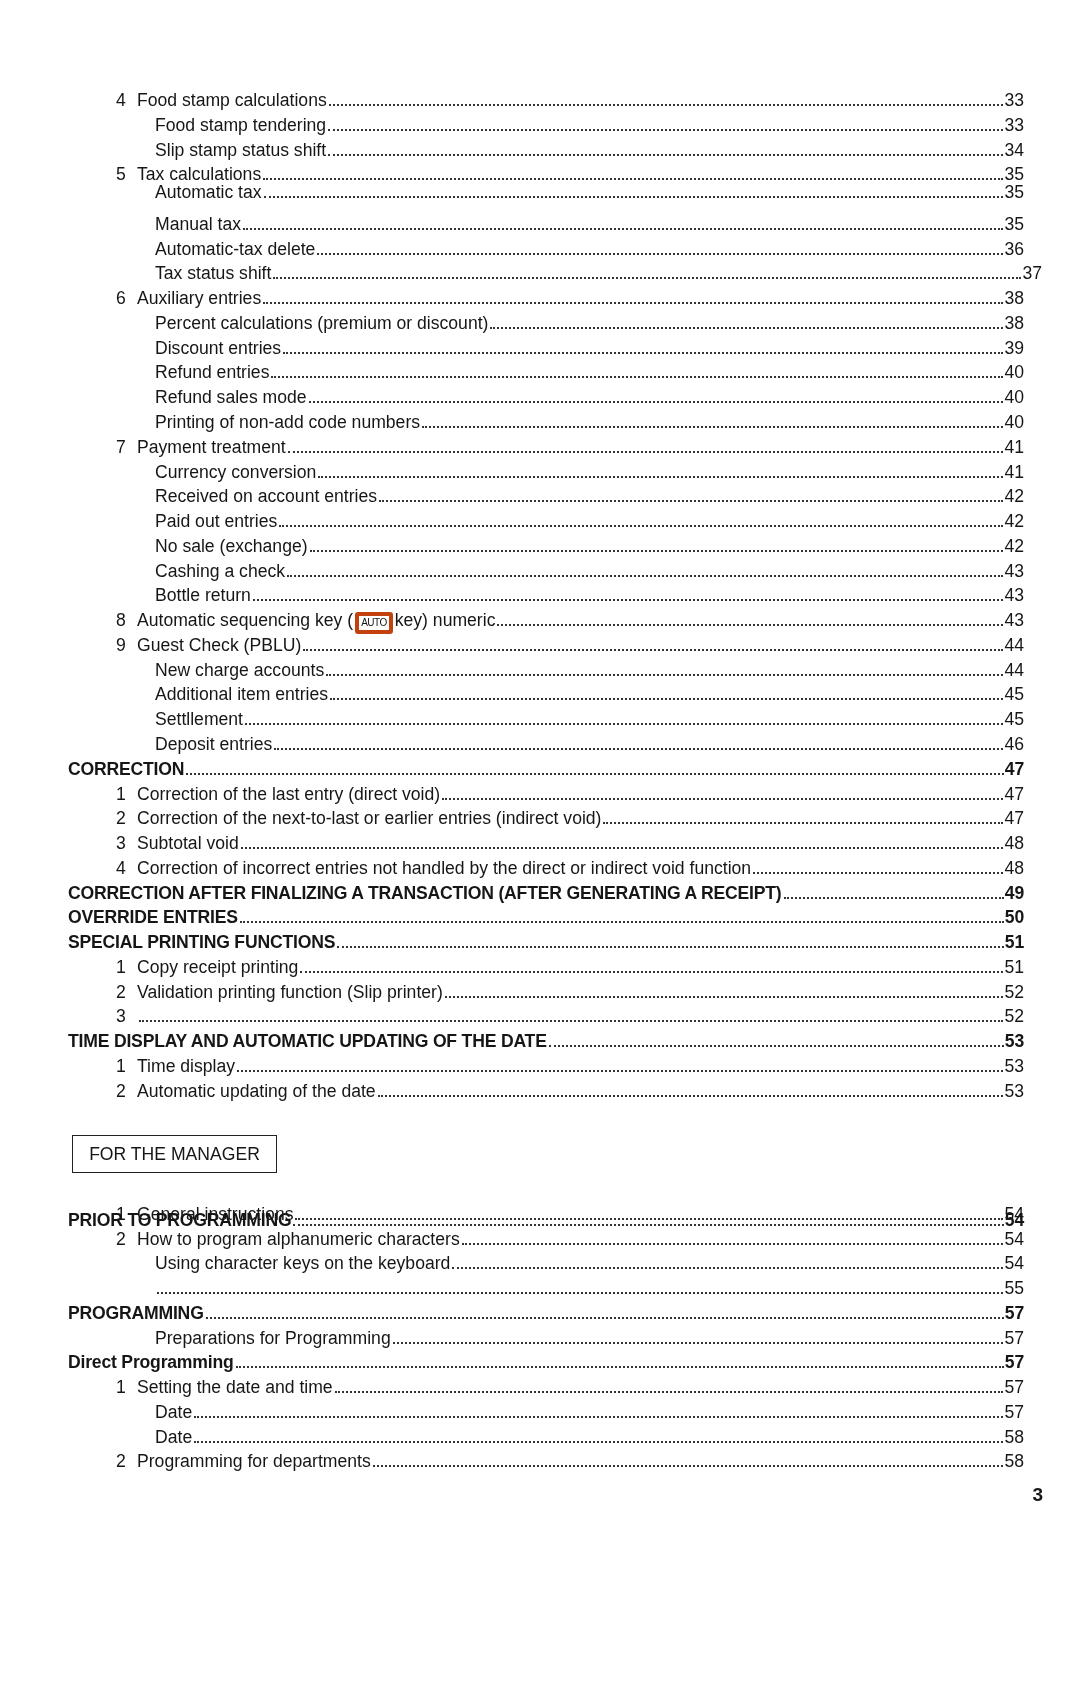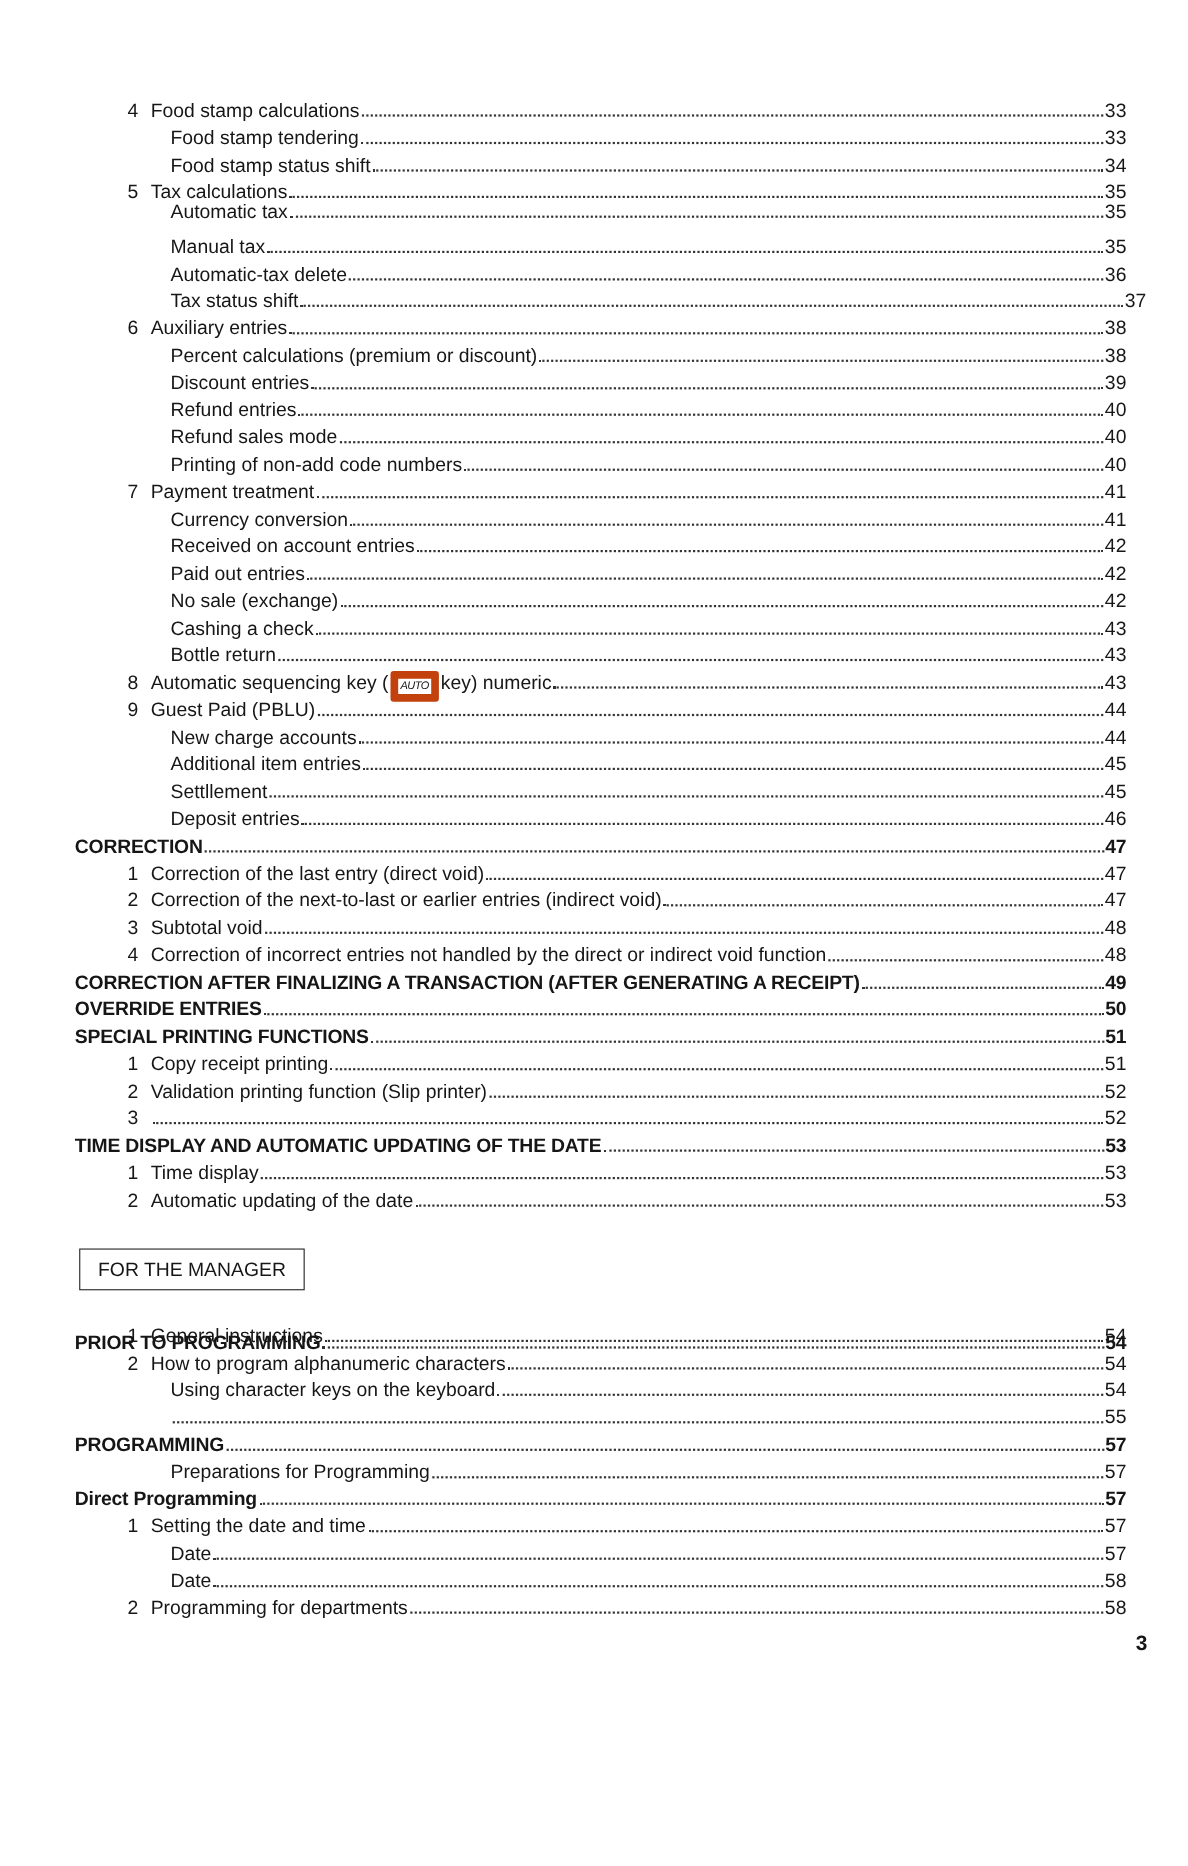--- a/index.html
+++ b/index.html
@@ -8,22 +8,22 @@
   #toc { position: absolute; left: 0; top: 0; width: 1080px; }
   .row { position: absolute; left: 0; width: 1080px; height: 24px; line-height: 24px; font-size: 17.6px; }
   .entry { position: absolute; right: 56px; display: flex; align-items: baseline; white-space: nowrap; }
   .lvl-h { left: 68px; font-weight: bold; letter-spacing: -0.2px; }
   .lvl-n { left: 116px; }
   .lvl-s { left: 155px; }
   .num { display: inline-block; width: 21px; }
   .label { }
   .leader { flex: 1; border-bottom: 2px dotted #333; margin: 0 1px 5px 2px; height: 0; min-width: 10px; }
   .page { text-align: right; }
-  .key-icon { display: inline-block; border: 7px solid #c2410c; border-radius: 3px; font-size: 10px;
-              line-height: 14px; padding: 0 2px; margin: 0 2px; vertical-align: 2px; letter-spacing: -0.5px; font-style: italic; }
+  .key-icon { display: inline-block; border: 4px solid #c2410c; border-radius: 3px; font-size: 10px;
+              line-height: 14px; padding: 0 2px; margin: 0 2px; vertical-align: 2px; letter-spacing: -0.5px; }
   #manager-box { position: absolute; left: 72px; top: 1135px; width: 203px; height: 36px;
                  border: 1.5px solid #222; font-size: 17.6px; line-height: 36px; text-align: center; }
   #page-number { position: absolute; right: 37px; top: 1484px; font-size: 19px; font-weight: bold; }
 </style>
 </head>
 <body>
 
 <div id="toc">
     <div class="row" style="top: 88px;">
       <div class="entry lvl-n">
@@ -35,21 +35,21 @@
     </div>
     <div class="row" style="top: 112.77px;">
       <div class="entry lvl-s">
         <span class="label">Food stamp tendering</span>
         <span class="leader"></span>
         <span class="page">33</span>
       </div>
     </div>
     <div class="row" style="top: 137.54px;">
       <div class="entry lvl-s">
-        <span class="label">Food stamp status shift</span>
+        <span class="label">Slip stamp status shift</span>
         <span class="leader"></span>
         <span class="page">34</span>
       </div>
     </div>
     <div class="row" style="top: 162.31px;">
       <div class="entry lvl-n">
         <span class="num">5</span>
         <span class="label">Tax calculations</span>
         <span class="leader"></span>
         <span class="page">35</span>
@@ -182,21 +182,21 @@
         <span class="label">Automatic sequencing key (</span>
         <span class="key-icon">AUTO</span>
         <span class="label"> key) numeric</span>
         <span class="leader"></span>
         <span class="page">43</span>
       </div>
     </div>
     <div class="row" style="top: 632.94px;">
       <div class="entry lvl-n">
         <span class="num">9</span>
-        <span class="label">Guest Paid (PBLU)</span>
+        <span class="label">Guest Check (PBLU)</span>
         <span class="leader"></span>
         <span class="page">44</span>
       </div>
     </div>
     <div class="row" style="top: 657.71px;">
       <div class="entry lvl-s">
         <span class="label">New charge accounts</span>
         <span class="leader"></span>
         <span class="page">44</span>
       </div>

